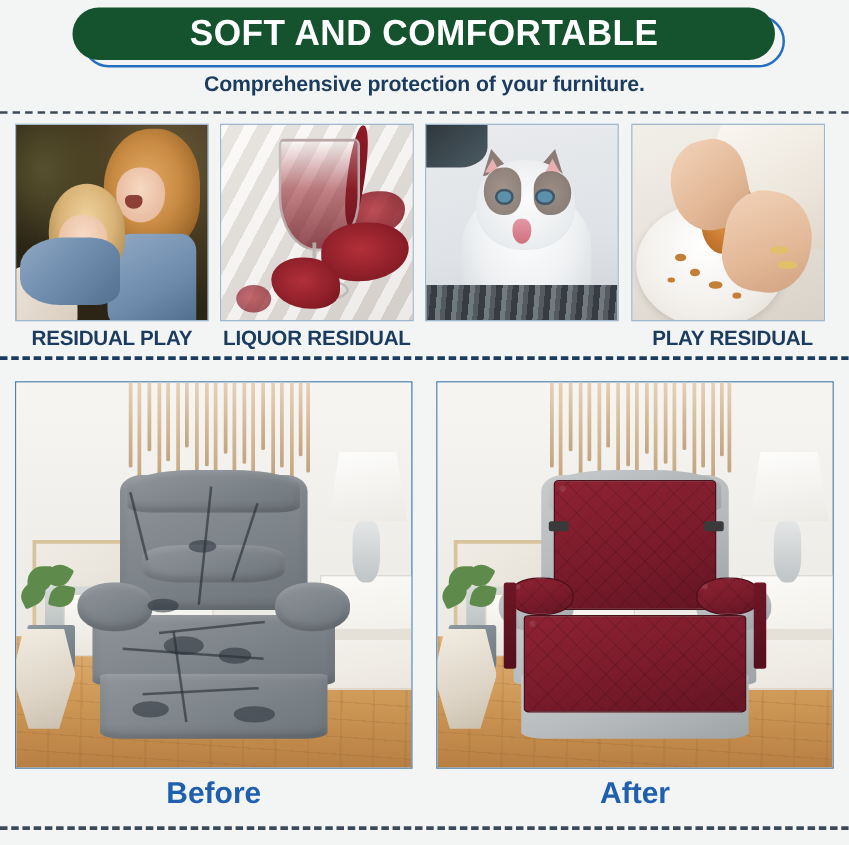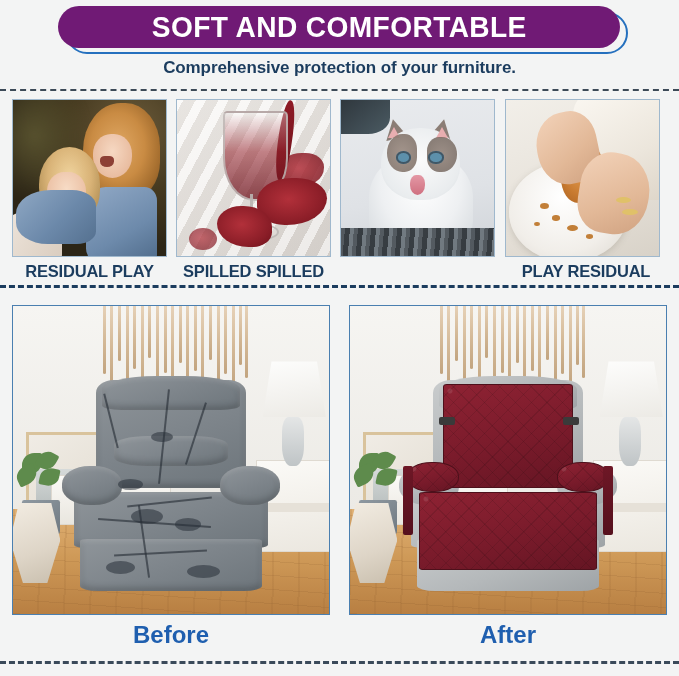--- a/index.html
+++ b/index.html
@@ -14,21 +14,21 @@
 
   
   .banner-wrap{position:absolute;left:0;top:4px;width:679px;height:50px;}
   .banner-outline{
     position:absolute;left:66px;top:8px;width:562px;height:42px;
     border:2.5px solid #2570be;border-radius:21px;
     box-sizing:border-box;background:transparent;
   }
   .banner-fill{
     position:absolute;left:58px;top:2px;width:562px;height:42px;
-    background:#701a75;border-radius:21px;
+    background:#14532d;border-radius:21px;
     display:flex;align-items:center;justify-content:center;
   }
   .banner-fill .title{
     color:#ffffff;
     font-size:29px;
     font-weight:bold;
     letter-spacing:0.4px;
     white-space:nowrap;
     transform:scaleX(0.97);
   }
@@ -348,21 +348,21 @@
         <div class="hand h1"></div>
         <div class="hand h2"></div>
         <div class="ring" style="left:72%;top:62%"></div>
         <div class="ring" style="left:76%;top:70%"></div>
       </div>
     </div>
   </div>
 
   <div class="labels">
     <div class="label l0">RESIDUAL PLAY</div>
-    <div class="label l1">SPILLED SPILLED</div>
+    <div class="label l1">LIQUOR RESIDUAL</div>
     <div class="label l3">PLAY RESIDUAL</div>
   </div>
 
   <div class="divider d2">
       <i></i>
     </div>
 
   <div class="panels">
 
     <div class="panel pL">

